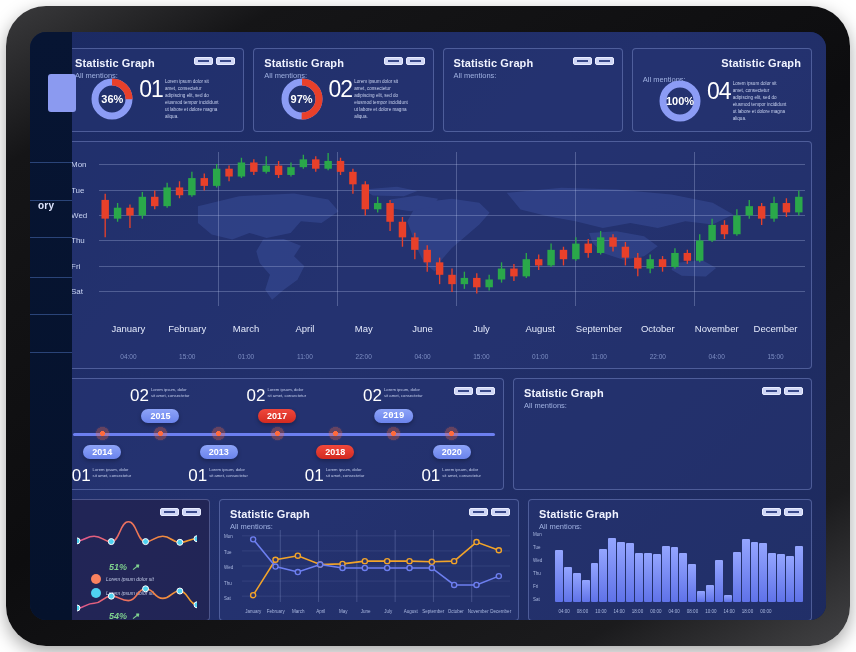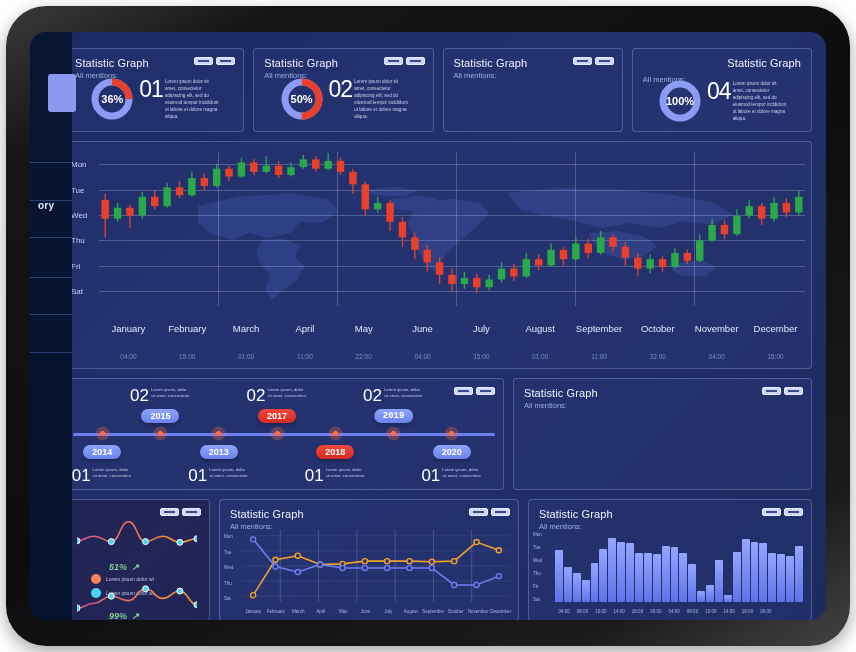--- a/index.html
+++ b/index.html
@@ -47,21 +47,21 @@
     width: 776px; height: 100%;
     background: linear-gradient(135deg,#1b2a63 0%,#22306c 45%,#1d2a5e 100%);
     padding: 16px 14px 10px 14px;
   }
   .panel {
     background: rgba(40,56,118,.42);
     border: 1px solid rgba(150,165,225,.38);
     border-radius: 4px;
     position: relative;
   }
-  .ptitle { font-size: 11px; font-weight: 400; color: #f0f3ff; letter-spacing:.1px; }
+  .ptitle { font-size: 11px; font-weight: 700; color: #f0f3ff; letter-spacing:.1px; }
   .psub  { font-size: 7.5px; color: #9fb0e0; margin-top: 2px; }
   .toggles { position: absolute; right: 8px; top: 8px; display: flex; gap: 3px; }
   .tg {
     width: 19px; height: 8px; border-radius: 2px;
     background: #cfd6f5; border: 1px solid #e8ecff;
     display: flex; align-items: center; justify-content: center;
   }
   .tg i { display:block; width:11px; height:2px; background:#3a4a8a; }
 
   
@@ -199,21 +199,21 @@
               <span class="tg">
                 <i></i>
               </span>
             </div>
             <div class="sc-body">
               <div class="donut">
                 <svg width="46" height="46" viewBox="0 0 46 46">
                   <circle cx="23" cy="23" r="17" fill="none" stroke="#8c9cf5" stroke-width="7"></circle>
                   <circle cx="23" cy="23" r="17" fill="none" stroke="#e8402a" stroke-width="7" stroke-dasharray="53.40707511102649 106.81415022205297" stroke-linecap="butt"></circle>
                 </svg>
-                <div class="pct">50%</div>
+                <div class="pct">97%</div>
               </div>
               <div class="sc-txt">
                 <div class="sc-num">02</div>
                 <div class="sc-lorem">Lorem ipsum dolor sit amet, consectetur adipiscing elit, sed do eiusmod tempor incididunt ut labore et dolore magna aliqua.</div>
               </div>
             </div>
           </div>
           <div class="panel stat-card">
             <div class="sc-head">
               <div class="ptitle">Statistic Graph</div>
@@ -600,21 +600,21 @@
                 </linearGradient>
               </defs>
               <path d="M0,28 C8.571428571428571,28 8.571428571428571,23.2 17.142857142857142,23.2 C25.714285714285715,23.2 25.714285714285715,16.16 34.285714285714285,16.16 C42.85714285714286,16.16 42.85714285714286,20.64 51.42857142857143,20.64 C60,20.64 60,8.8 68.57142857142857,8.8 C77.14285714285714,8.8 77.14285714285714,18.4 85.71428571428571,18.4 C94.28571428571428,18.4 94.28571428571428,11.04 102.85714285714286,11.04 C111.42857142857143,11.04 111.42857142857143,24.8 120,24.8" fill="none" stroke="url(#spark-botg)" stroke-width="1.6"></path>
               <circle cx="0" cy="28" r="3" fill="#4fd2f0" stroke="#fff" stroke-width="1"></circle>
               <circle cx="34.285714285714285" cy="16.16" r="3" fill="#4fd2f0" stroke="#fff" stroke-width="1"></circle>
               <circle cx="68.57142857142857" cy="8.8" r="3" fill="#4fd2f0" stroke="#fff" stroke-width="1"></circle>
               <circle cx="102.85714285714286" cy="11.04" r="3" fill="#4fd2f0" stroke="#fff" stroke-width="1"></circle>
               <circle cx="120" cy="24.8" r="3" fill="#4fd2f0" stroke="#fff" stroke-width="1"></circle>
             </svg>
           <div style="position:absolute;left:44px;top:105px">
-            <span class="spark-pct">99%</span>
+            <span class="spark-pct">54%</span>
             <span class="spark-pct">↗</span>
           </div>
         </div>
 
         <div id="line-panel" class="panel">
           <div style="position:absolute;left:10px;top:8px">
             <div class="ptitle">Statistic Graph</div>
             <div class="psub">All mentions:</div>
           </div>
           <div class="toggles">

